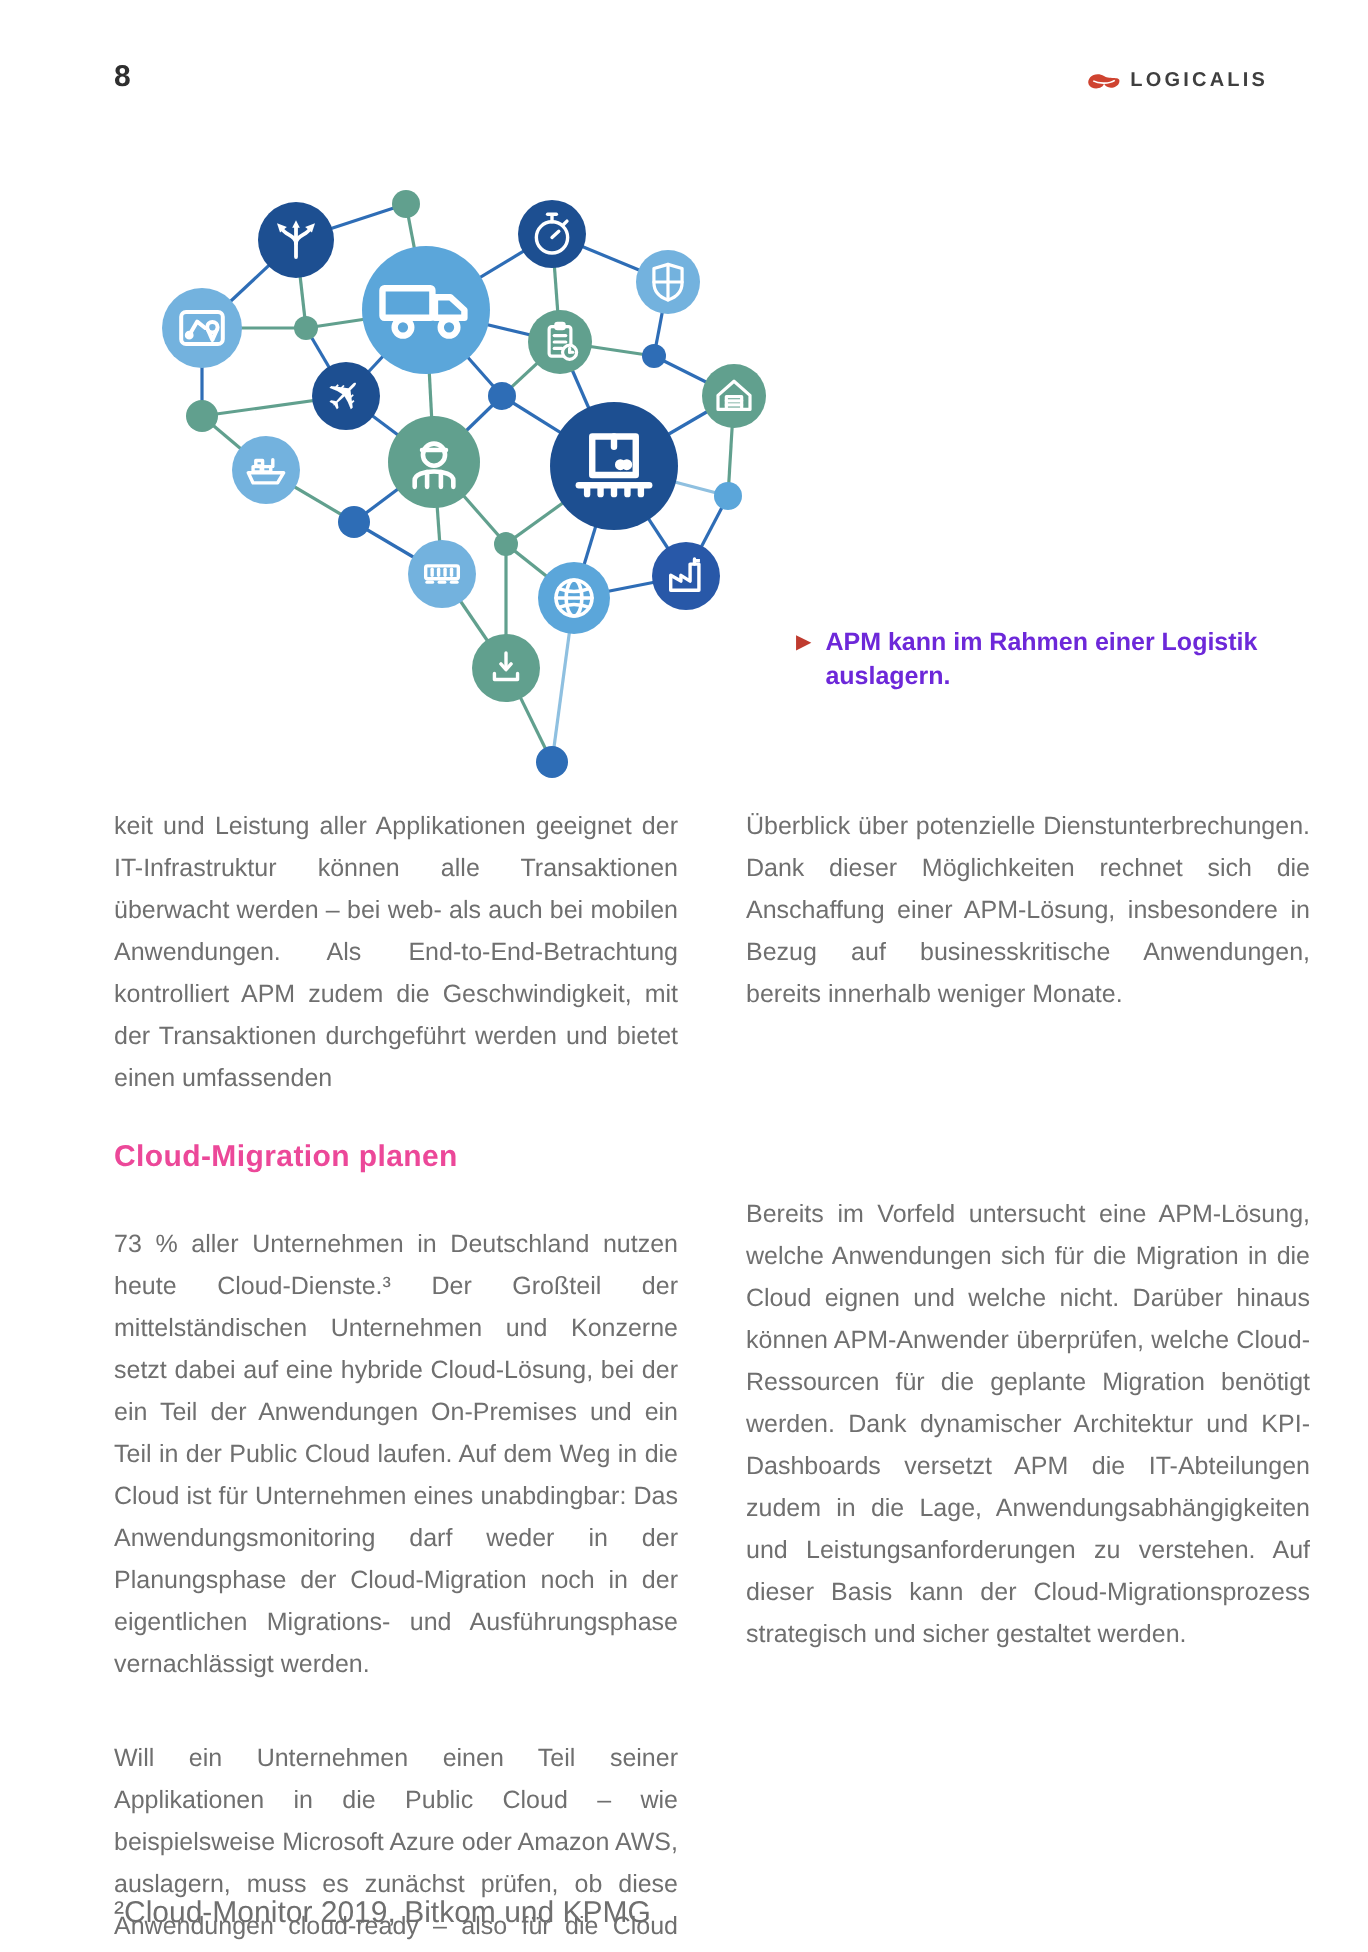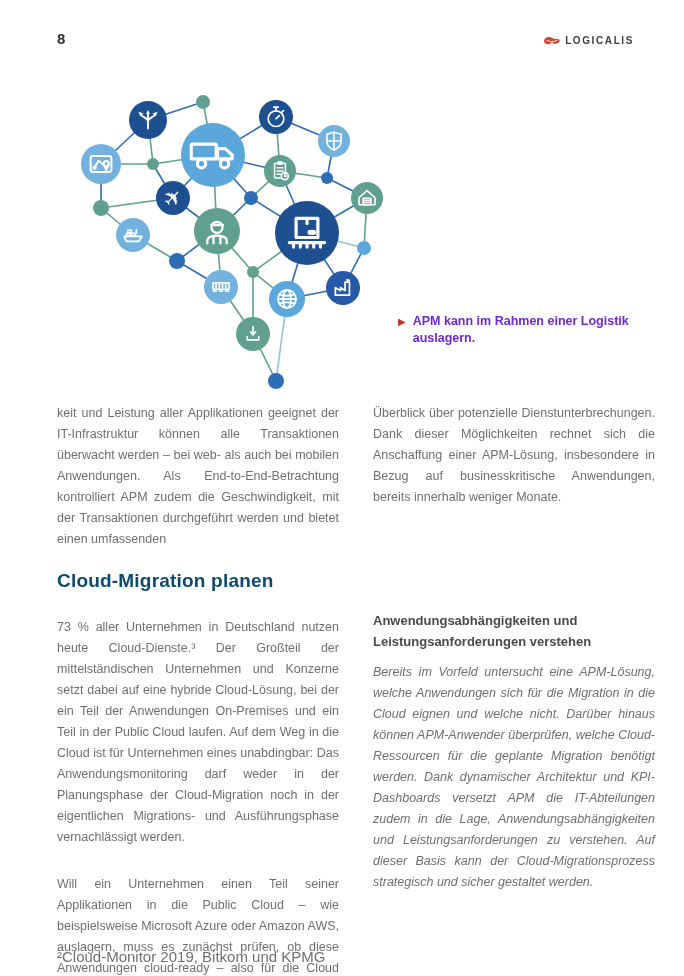--- a/index.html
+++ b/index.html
@@ -21,21 +21,21 @@
   .callout-marker { color:#bf3b2f; font-size:10px; line-height:17px; margin-right:7px; }
   .callout-text { font-size:12.5px; font-weight:bold; color:#6d28d9; line-height:17px; }
   
   .content { position:absolute; left:57px; top:403px; width:574px; height:530px; }
   .col { position:absolute; top:0; width:282px; }
   .col-left  { left:0; }
   .col-right { left:280px;margin-left:36px; }
   .p { font-size:12.5px; line-height:21px; color:#6f6f6f; text-align:justify; }
   .sec-left  { position:absolute; top:167px; left:0; width:282px; }
   .sec-right { position:absolute; top:194px; left:0; width:282px; }
-  .h-red { font-size:19px; font-weight:bold; color:#0c4a6e; letter-spacing:0.2px; }
+  .h-red { font-size:15px; font-weight:bold; color:#ec4899; letter-spacing:0.2px; }
   .h-red + .p { margin-top:25px; }
   .p + .p { margin-top:26px; }
   .h-sub { font-size:13px; font-weight:bold; color:#4a4a4a; line-height:21px; margin-top:13px; }
   .h-sub + .p { margin-top:10px;font-style:italic; }
   
   .footer { position:absolute; left:57px; top:948px; font-size:15px; color:#6f6f6f; }
 </style>
 </head>
 <body>
 
@@ -241,21 +241,20 @@
       <p class="p">keit und Leistung aller Applikationen geeignet der IT-Infrastruktur können alle Transaktionen überwacht werden – bei web- als auch bei mobilen Anwendungen. Als End-to-End-Betrachtung kontrolliert APM zudem die Geschwindigkeit, mit der Transaktionen durchgeführt werden und bietet einen umfassenden</p>
       <div class="sec-left">
         <h3 class="h-red">Cloud-Migration planen</h3>
         <p class="p">73 % aller Unternehmen in Deutschland nutzen heute Cloud-Dienste.³ Der Großteil der mittelständischen Unternehmen und Konzerne setzt dabei auf eine hybride Cloud-Lösung, bei der ein Teil der Anwendungen On-Premises und ein Teil in der Public Cloud laufen. Auf dem Weg in die Cloud ist für Unternehmen eines unabdingbar: Das Anwendungsmonitoring darf weder in der Planungsphase der Cloud-Migration noch in der eigentlichen Migrations- und Ausführungsphase vernachlässigt werden.</p>
         <p class="p">Will ein Unternehmen einen Teil seiner Applikationen in die Public Cloud – wie beispielsweise Microsoft Azure oder Amazon AWS, auslagern, muss es zunächst prüfen, ob diese Anwendungen cloud-ready – also für die Cloud geeignet – sind. Erlauben die Applikationen Web-Zugriff? Wie erfolgt der Zugriff auf Dateisysteme und Datenbanken? Und reicht die jeweilige</p>
       </div>
     </div>
     <div class="col col-right">
       <p class="p">Überblick über potenzielle Dienstunterbrechungen. Dank dieser Möglichkeiten rechnet sich die Anschaffung einer APM-Lösung, insbesondere in Bezug auf businesskritische Anwendungen, bereits innerhalb weniger Monate.</p>
       <div class="sec-right">
-        <h4 class="h-sub">Anwendungsabhängigkeiten und Leistungsanforderungen verstehen</h4>
         <p class="p">Bereits im Vorfeld untersucht eine APM-Lösung, welche Anwendungen sich für die Migration in die Cloud eignen und welche nicht. Darüber hinaus können APM-Anwender überprüfen, welche Cloud-Ressourcen für die geplante Migration benötigt werden. Dank dynamischer Architektur und KPI-Dashboards versetzt APM die IT-Abteilungen zudem in die Lage, Anwendungsabhängigkeiten und Leistungsanforderungen zu verstehen. Auf dieser Basis kann der Cloud-Migrationsprozess strategisch und sicher gestaltet werden.</p>
       </div>
     </div>
   </div>
 
   <div class="footer">²Cloud-Monitor 2019, Bitkom und KPMG</div>
 
 </div>
 
 </body></html>

